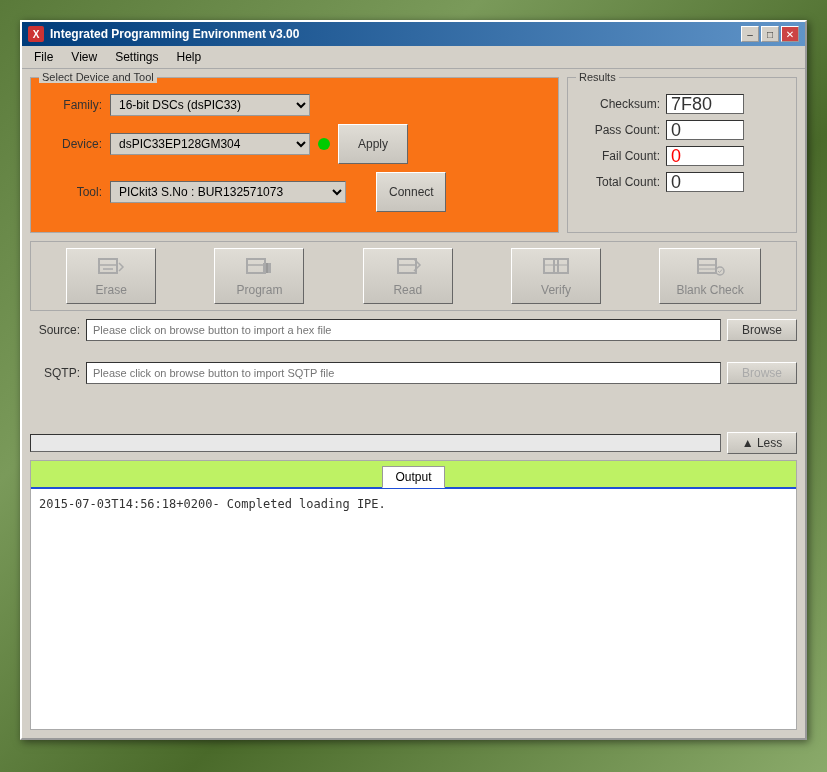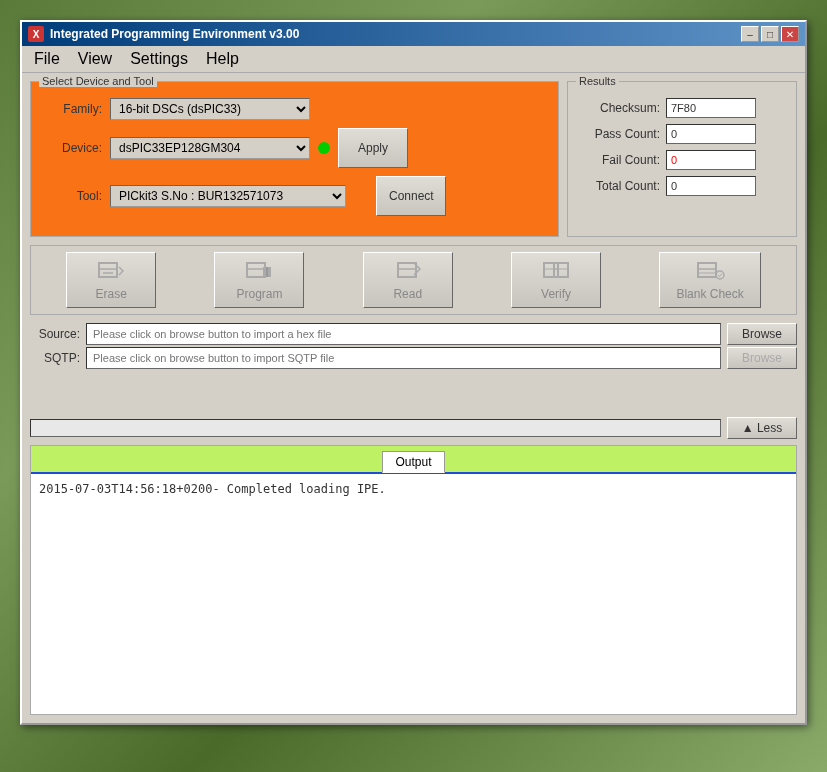--- a/index.html
+++ b/index.html
@@ -84,21 +84,21 @@
     .menubar {
       background: #d4d0c8;
       padding: 2px 4px;
       display: flex;
       gap: 2px;
       border-bottom: 1px solid #aaa;
     }
     .menu-item {
       padding: 2px 8px;
       cursor: pointer;
-      font-size: 16px;
+      font-size: 12px;
     }
     .main-content {
       padding: 8px;
       background: #d4d0c8;
     }
     .top-section {
       display: flex;
       gap: 8px;
       margin-bottom: 8px;
     }
@@ -183,23 +183,23 @@
       color: #333;
       width: 80px;
       flex-shrink: 0;
     }
     .results-input {
       height: 20px;
       background: white;
       border: 1px solid #666;
       border-top-color: #333;
       border-left-color: #333;
-      font-size: 11px;
+      font-size: 18px;
       padding: 1px 4px;
-      width: 90px;
+      width: 78px;
       color: #333;
     }
     .results-input.red { color: red; }
     .operations-panel {
       background: #d4d0c8;
       border: 1px solid #aaa;
       padding: 6px;
       margin-bottom: 8px;
       display: flex;
       justify-content: space-around;
@@ -231,21 +231,21 @@
       font-size: 12px;
       color: #888;
     }
     .source-section {
       margin-bottom: 6px;
     }
     .source-row {
       display: flex;
       align-items: center;
       gap: 6px;
-      margin-bottom: 2px;
+      margin-bottom: 21px;
     }
     .source-label {
       width: 50px;
       text-align: right;
       font-size: 12px;
       color: #333;
       flex-shrink: 0;
     }
     .source-input {
       flex: 1;

